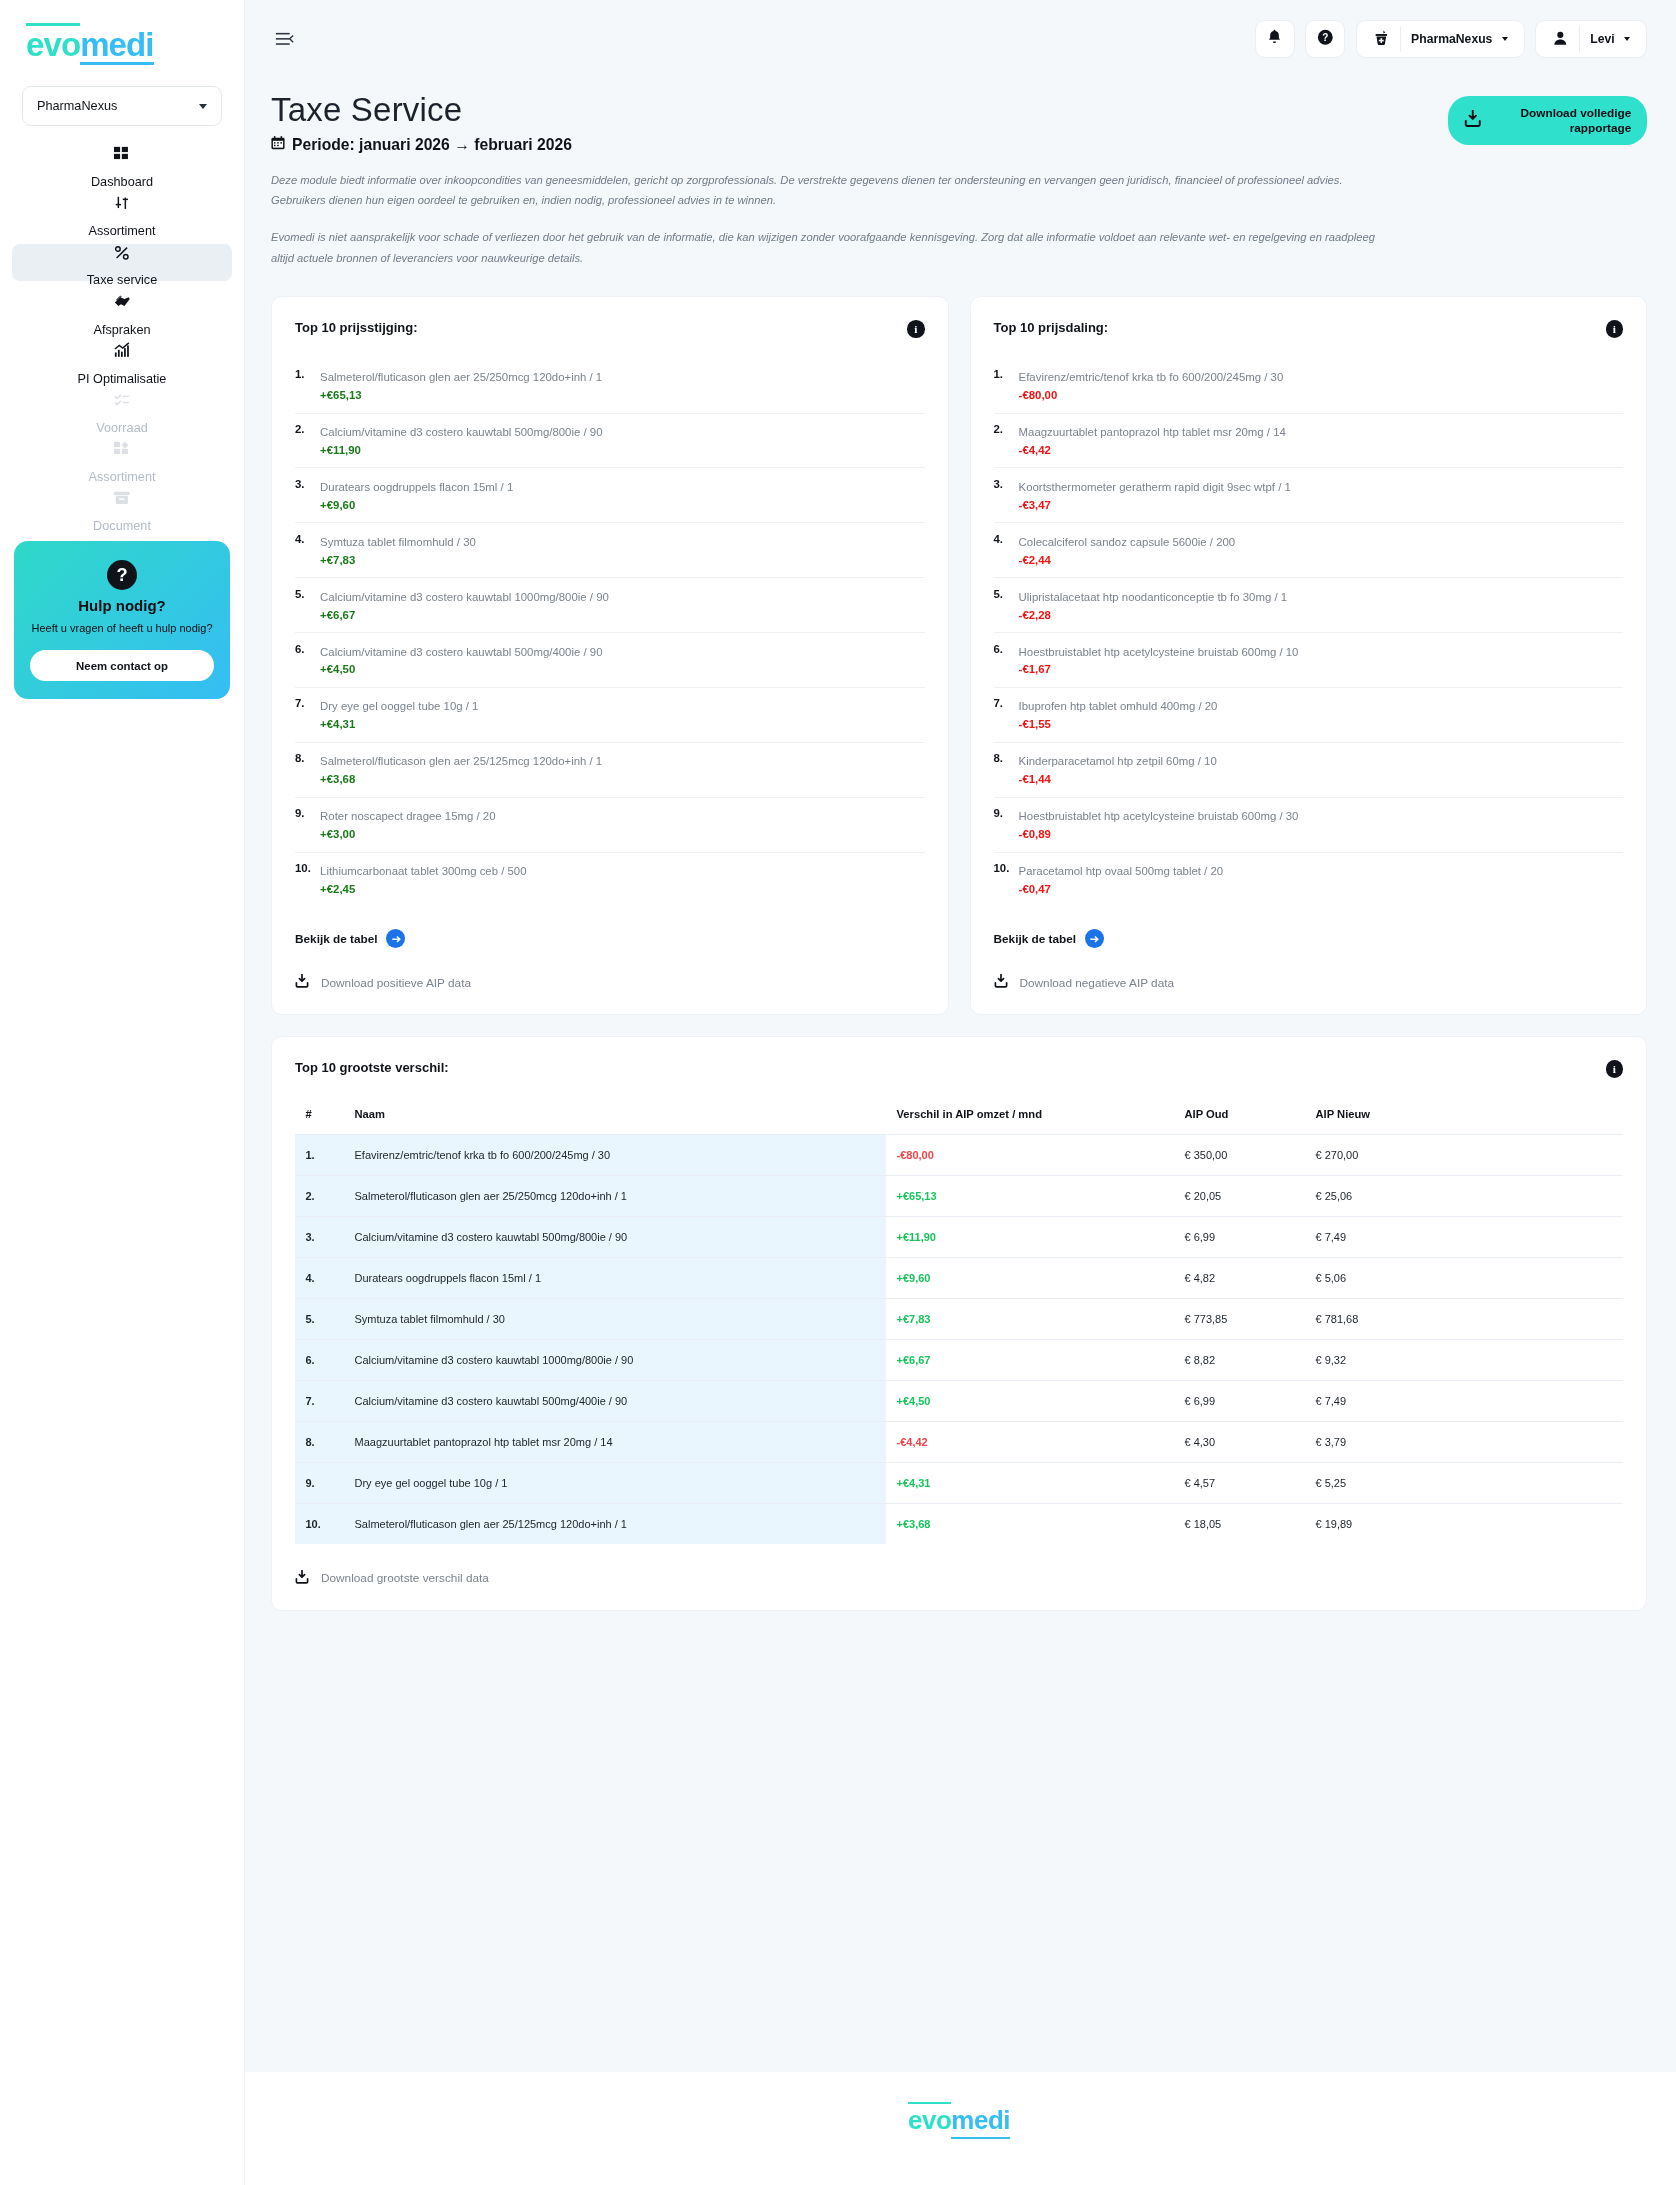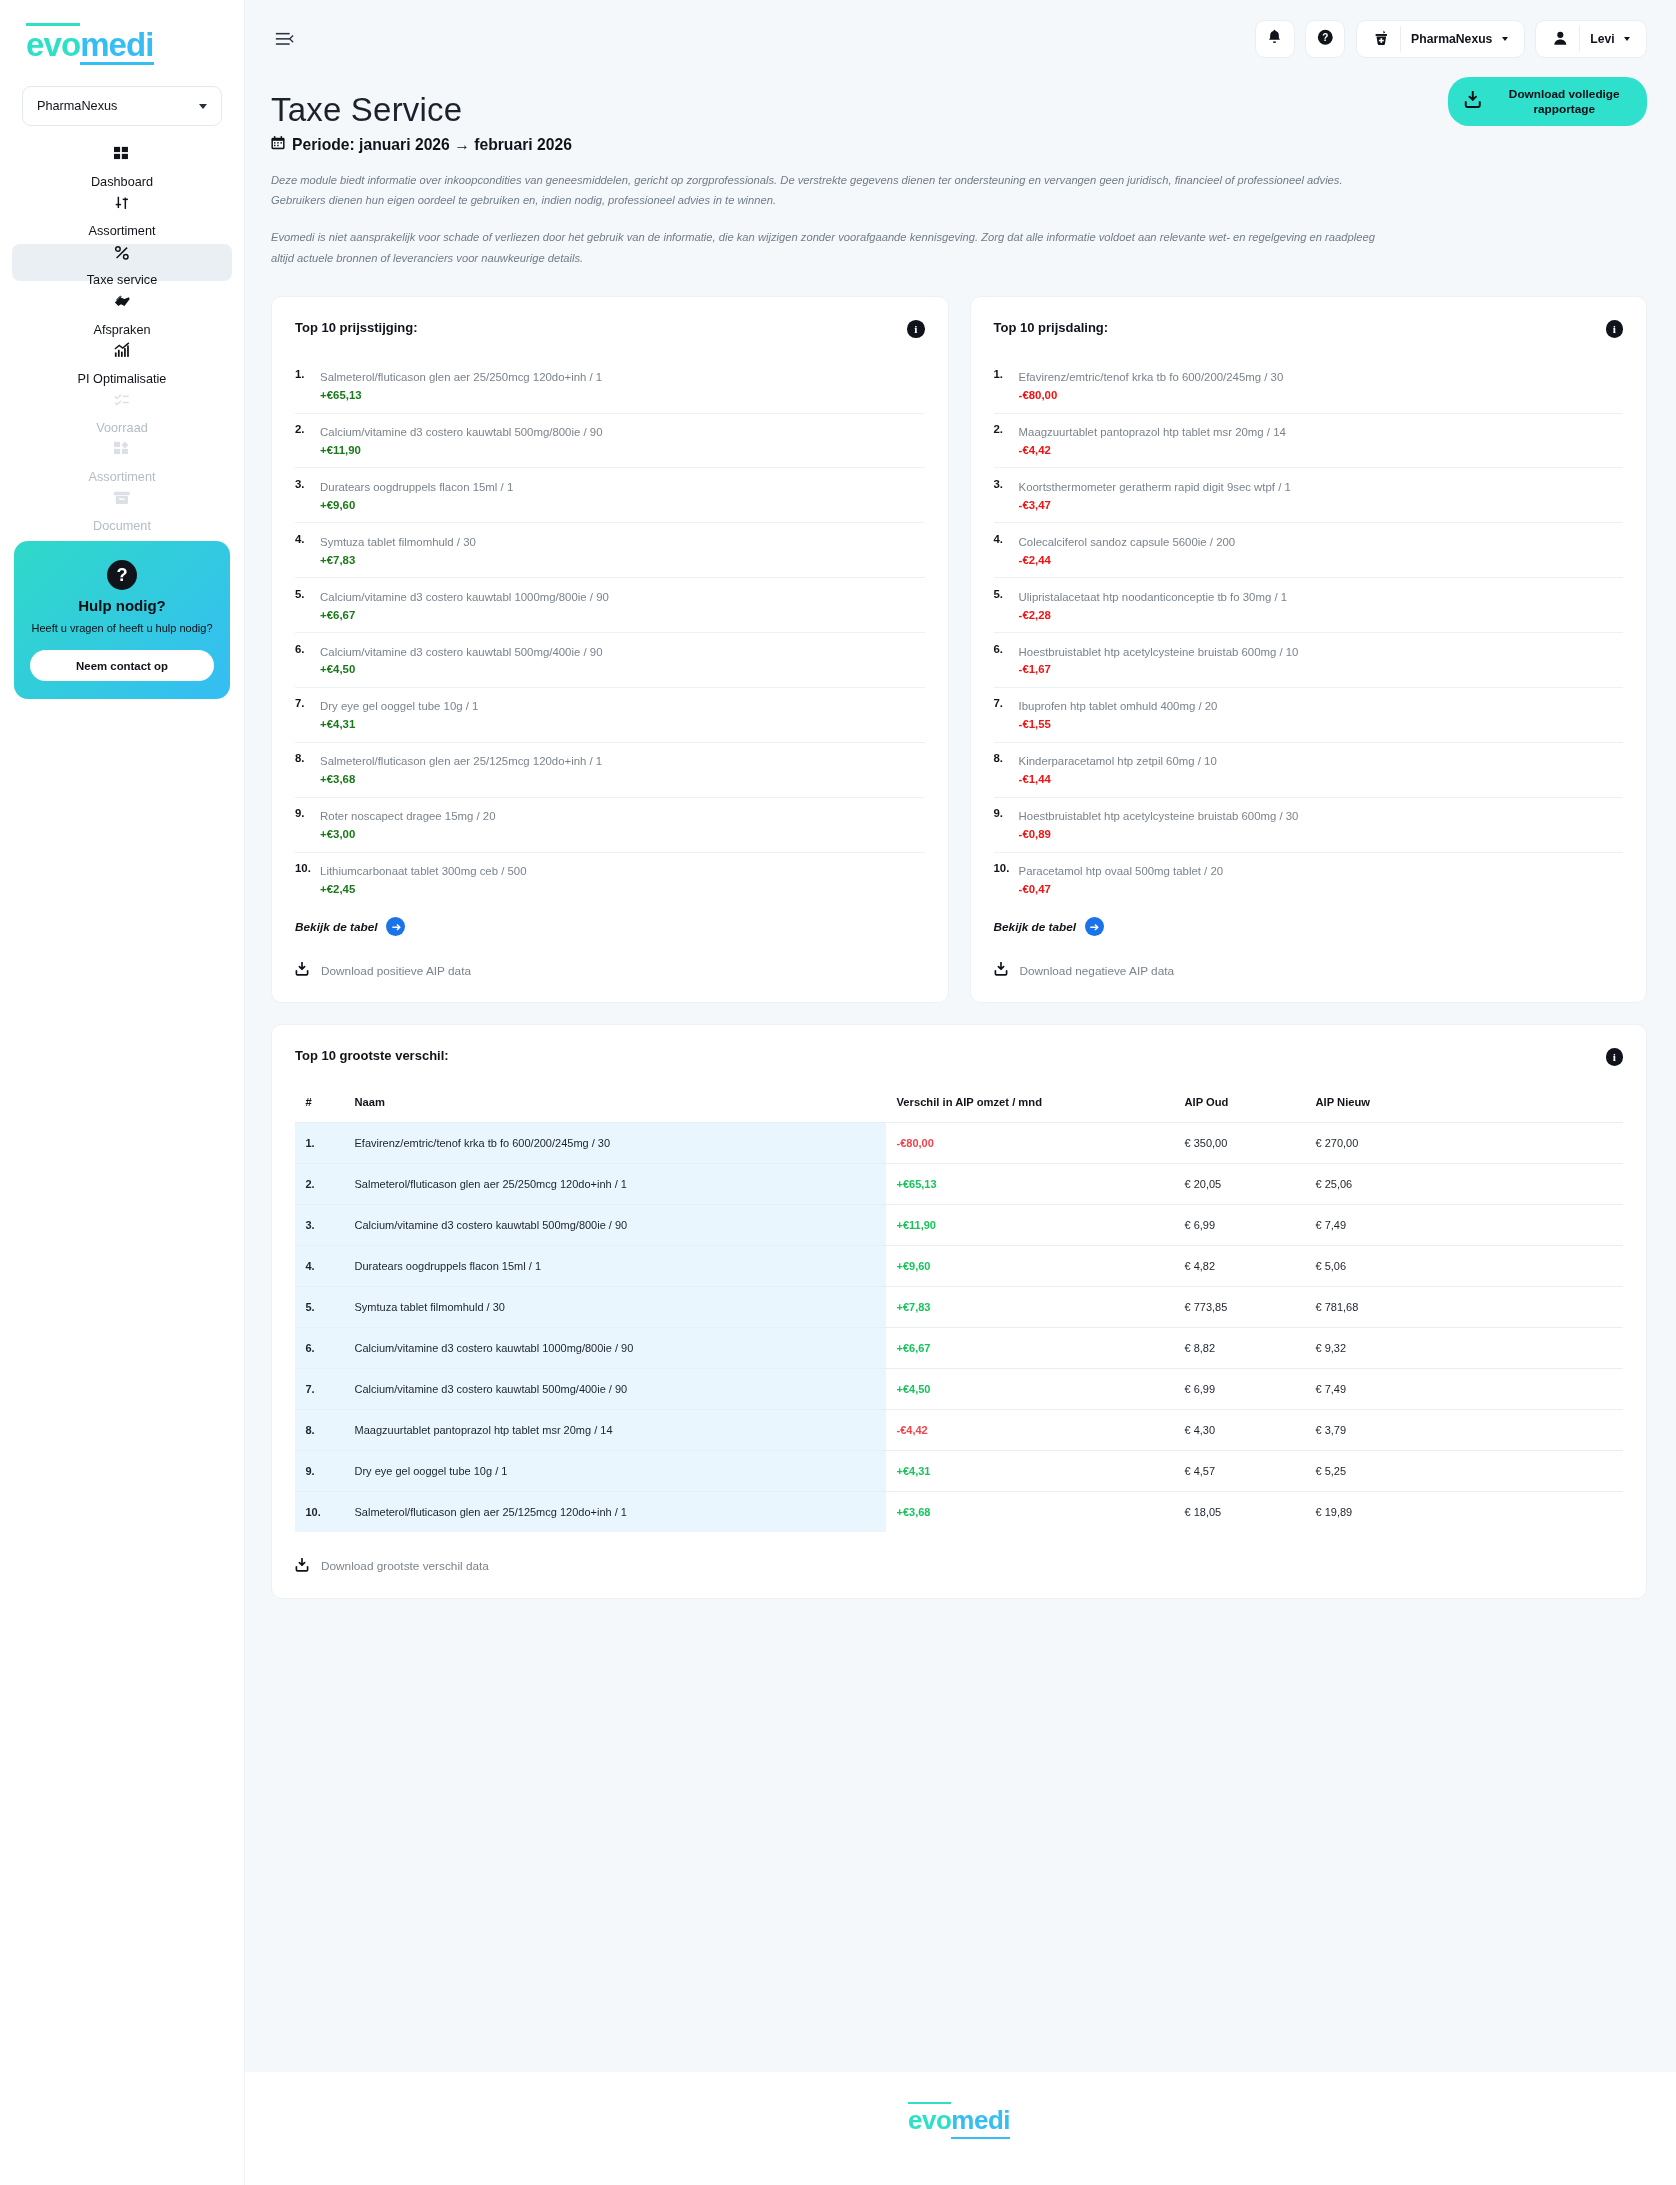--- a/index.html
+++ b/index.html
@@ -93,22 +93,22 @@
   .page-title { font-size: 33px; font-weight: 300; color: #1b222b; letter-spacing: 0.2px; margin: 14px 0 7px 0; }
   .period { display: flex; align-items: center; gap: 7px; font-size: 15.7px; font-weight: 700; color: #10141a; margin-bottom: 15.7px; }
   .intro { max-width: 1118px; }
   .intro p { font-size: 11.2px; font-style: italic; color: #707c89; line-height: 1.85; margin-bottom: 15.7px; }
 
   .title-row { display: flex; justify-content: space-between; align-items: flex-start; }
   .dl-report {
     background: #2fe0cd; border: none; border-radius: 21px;
     width: 199px; min-height: 49px;
     display: flex; align-items: center; justify-content: center; gap: 16px;
-    padding: 8.7px 15.7px; 
-    color: #0b0f14; font-size: 11.8px; font-weight: 700; line-height: 1.25; text-align: center;
+    padding: 8.7px 15.7px; margin-top: 19px;
+    color: #0b0f14; font-size: 11.8px; font-weight: 700; line-height: 1.25; text-align: right;
   }
 
   .cards-row { display: flex; gap: 21px; margin-top: 12.2px; }
   .card {
     background: #fff; border-radius: 10.5px; border: 0.9px solid #edf1f5;
     flex: 1; padding: 23px 23px 23px 23px; min-width: 0;
   }
   .card-head { display: flex; align-items: flex-start; justify-content: space-between; margin-bottom: 21px; }
   .card-title { font-size: 13px; font-weight: 700; color: #10141a; }
   .info-ico {
@@ -118,21 +118,21 @@
   }
   .rank-list { list-style: none; }
   .rank-item { display: flex; gap: 6.1px; padding: 9.6px 0 11.4px 0; border-bottom: 0.9px solid #eef1f4; }
   .rank-item:last-child { border-bottom: none; }
   .rank-no { font-size: 11.4px; font-weight: 700; color: #10141a; min-width: 19px; }
   .rank-name { font-size: 11.4px; color: #7a838d; line-height: 1.35; }
   .rank-val { font-size: 11.4px; font-weight: 700; margin-top: 3.5px; }
   .pos { color: #1a7a1a; }
   .neg { color: #f01414; }
 
-  .card-link { display: flex; align-items: center; gap: 8.7px; margin-top: 11px; font-size: 11.8px; font-weight: 700; color: #10141a; font-style: italic; }
+  .card-link { display: flex; align-items: center; gap: 8.7px; margin-top: 23px; font-size: 11.8px; font-weight: 700; color: #10141a; }
   .arrow-circle {
     width: 19px; height: 19px; border-radius: 50%; background: #1a73e8;
     display: flex; align-items: center; justify-content: center; color: #fff;
   }
   .dl-link { display: flex; align-items: center; gap: 12px; margin-top: 26px; font-size: 11.8px; color: #7a838d; }
 
   .wide-card {
     background: #fff; border-radius: 10.5px; border: 0.9px solid #edf1f5;
     margin-top: 21px; padding: 23px;
   }

